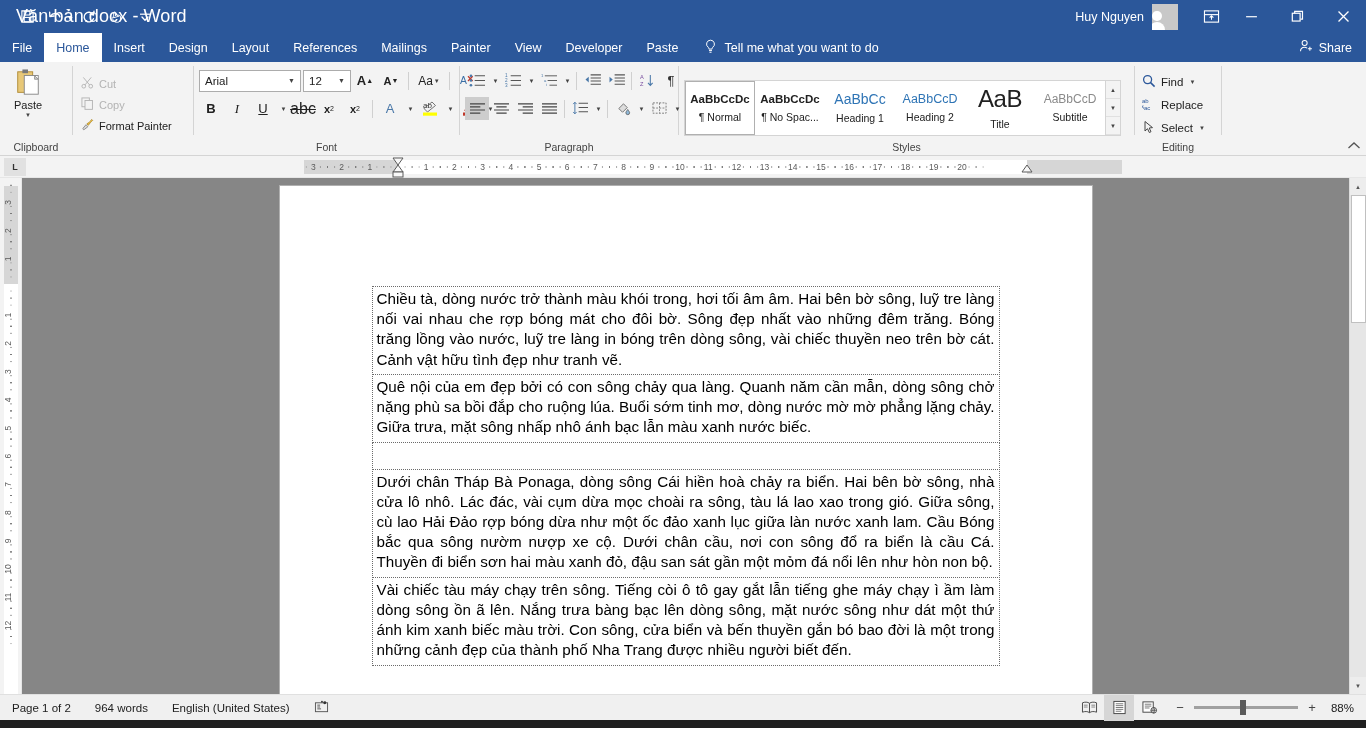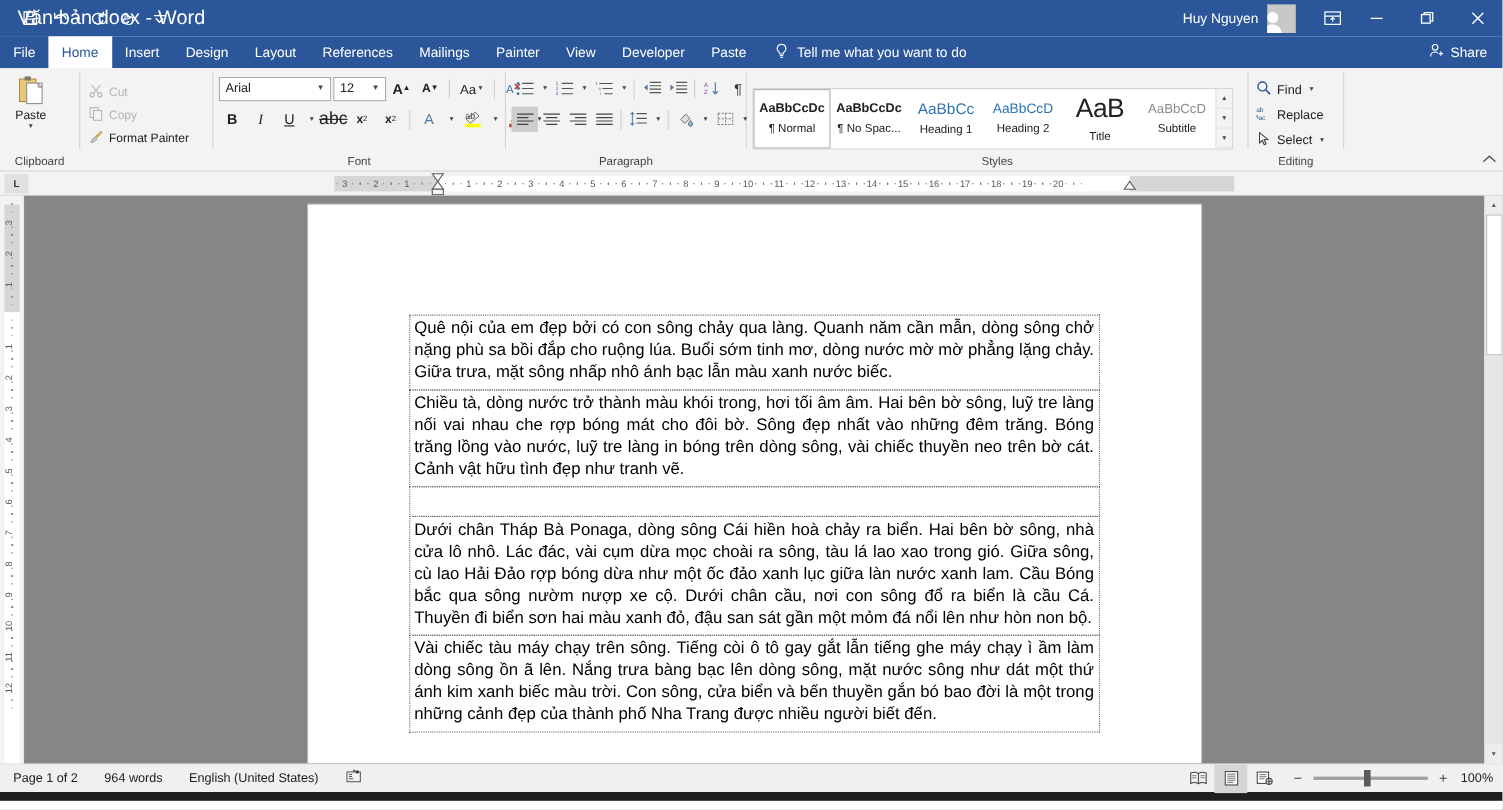--- a/index.html
+++ b/index.html
@@ -968,22 +968,22 @@
         <rect x="10.5" y="422.75" width="1" height="1" fill="#8f8f8f"></rect>
         <rect x="10.5" y="436.84999999999997" width="1" height="1" fill="#8f8f8f"></rect>
         <rect x="10.5" y="450.95" width="1" height="1" fill="#8f8f8f"></rect>
         <rect x="10.5" y="465.04999999999995" width="1" height="1" fill="#8f8f8f"></rect>
       </svg>
   </div>
 
   <div class="doc-area">
     <div class="page">
       <div class="page-inner">
+        <div class="tbox">Chiều tà, dòng nước trở thành màu khói trong, hơi tối âm âm. Hai bên bờ sông, luỹ tre làng nối vai nhau che rợp bóng mát cho đôi bờ. Sông đẹp nhất vào những đêm trăng. Bóng trăng lồng vào nước, luỹ tre làng in bóng trên dòng sông, vài chiếc thuyền neo trên bờ cát. Cảnh vật hữu tình đẹp như tranh vẽ.</div>
         <div class="tbox">Quê nội của em đẹp bởi có con sông chảy qua làng. Quanh năm cần mẫn, dòng sông chở nặng phù sa bồi đắp cho ruộng lúa. Buổi sớm tinh mơ, dòng nước mờ mờ phẳng lặng chảy. Giữa trưa, mặt sông nhấp nhô ánh bạc lẫn màu xanh nước biếc.</div>
-        <div class="tbox">Chiều tà, dòng nước trở thành màu khói trong, hơi tối âm âm. Hai bên bờ sông, luỹ tre làng nối vai nhau che rợp bóng mát cho đôi bờ. Sông đẹp nhất vào những đêm trăng. Bóng trăng lồng vào nước, luỹ tre làng in bóng trên dòng sông, vài chiếc thuyền neo trên bờ cát. Cảnh vật hữu tình đẹp như tranh vẽ.</div>
         <div class="tbox empty"></div>
         <div class="tbox">Dưới chân Tháp Bà Ponaga, dòng sông Cái hiền hoà chảy ra biển. Hai bên bờ sông, nhà cửa lô nhô. Lác đác, vài cụm dừa mọc choài ra sông, tàu lá lao xao trong gió. Giữa sông, cù lao Hải Đảo rợp bóng dừa như một ốc đảo xanh lục giữa làn nước xanh lam. Cầu Bóng bắc qua sông nườm nượp xe cộ. Dưới chân cầu, nơi con sông đổ ra biển là cầu Cá. Thuyền đi biển sơn hai màu xanh đỏ, đậu san sát gần một mỏm đá nổi lên như hòn non bộ.</div>
         <div class="tbox">Vài chiếc tàu máy chạy trên sông. Tiếng còi ô tô gay gắt lẫn tiếng ghe máy chạy ì ầm làm dòng sông ồn ã lên. Nắng trưa bàng bạc lên dòng sông, mặt nước sông như dát một thứ ánh kim xanh biếc màu trời. Con sông, cửa biển và bến thuyền gắn bó bao đời là một trong những cảnh đẹp của thành phố Nha Trang được nhiều người biết đến.</div>
       </div>
     </div>
   </div>
 
   <div class="scroll-v">
     <div class="sv-arrow">▲</div>
     <div class="sv-track">
@@ -1028,16 +1028,16 @@
           <path d="M10.5 11h6M13.5 8c1.2 1.5 1.2 4.5 0 6M13.5 8c-1.2 1.5-1.2 4.5 0 6" fill="none" stroke="#444" stroke-width=".8"></path>
         </svg>
     </div>
     <div class="zoom-wrap">
       <span class="zoom-minus">−</span>
       <div class="zoom-track">
         <div class="zoom-thumb"></div>
       </div>
       <span class="zoom-plus">+</span>
     </div>
-    <span class="zoom-pct">100%</span>
+    <span class="zoom-pct">88%</span>
   </div>
 </div>
 <div class="taskbar-sliver"></div>
 
 </body></html>

